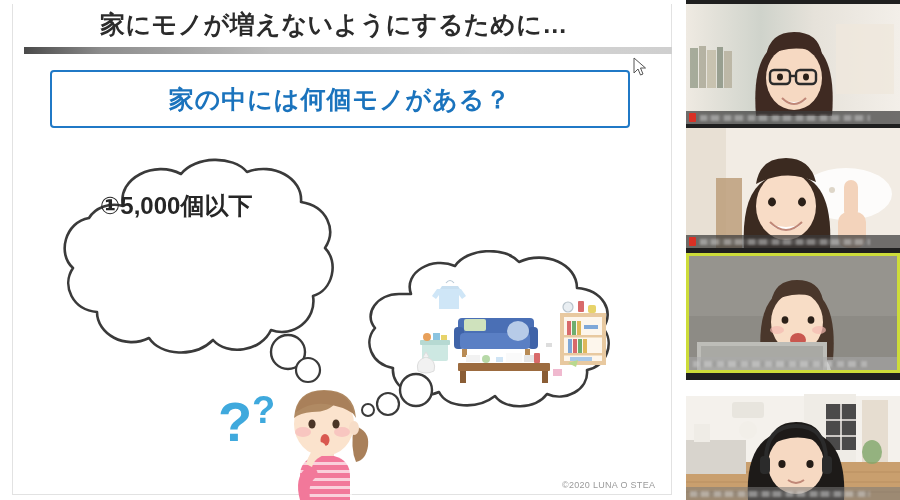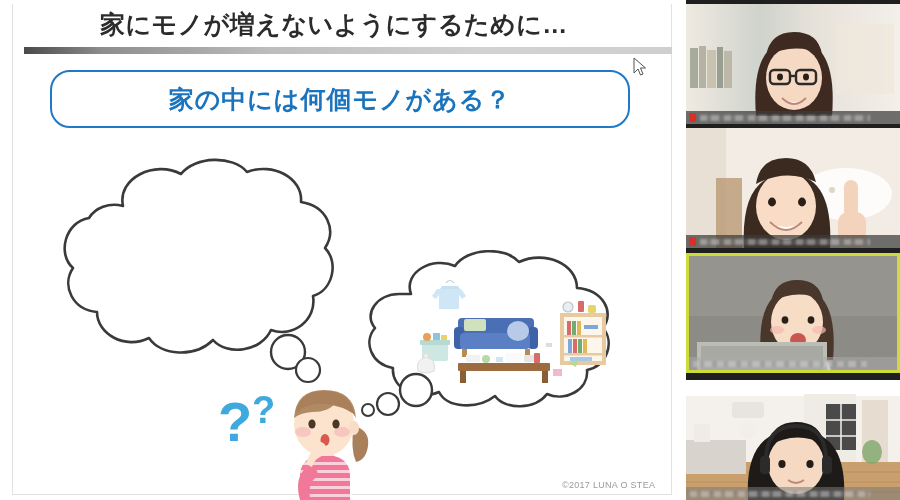--- a/index.html
+++ b/index.html
@@ -24,21 +24,21 @@
     position:absolute;left:100px;top:8px;
     font-size:25px;font-weight:bold;color:#2b2b2b;
     letter-spacing:.5px;white-space:nowrap;
   }
   .title-rule{
     position:absolute;left:24px;top:47px;width:648px;height:7px;
     background:linear-gradient(to right,#4a4a4a 0%,#8d8d8d 12%,#bdbdbd 38%,#d2d2d2 70%,#cfcfcf 100%);
   }
   .subtitle-box{
     position:absolute;left:50px;top:70px;width:580px;height:58px;
-    border:2px solid #2079c6;border-radius:20px;background:#ffffff;
+    border:2px solid #2079c6;border-radius:4px;background:#ffffff;
     box-sizing:border-box;
     display:flex;align-items:center;justify-content:center;
   }
   .subtitle-text{
     font-size:25px;font-weight:bold;color:#1a73bd;letter-spacing:1px;
   }
 
   
   .bubble-svg{position:absolute;}
   #left-bubble{left:55px;top:158px;}
@@ -114,20 +114,21 @@
                C272 48 282 72 270 90 C284 104 278 132 258 138 C262 162 238 180 216 172
                C206 194 172 198 158 182 C140 200 106 198 94 180 C70 192 42 176 42 154
                C18 152 6 128 18 110 C2 96 10 64 34 60 C40 50 54 44 68 48 Z" fill="#ffffff" stroke="#3a3a3a" stroke-width="2.6" stroke-linejoin="round"></path>
     </svg>
     <svg class="bubble-svg" style="left:268px;top:332px;" width="70" height="62" viewBox="0 0 70 62">
       <circle cx="20" cy="20" r="17" fill="#fff" stroke="#3a3a3a" stroke-width="2.4"></circle>
       <circle cx="40" cy="38" r="12" fill="#fff" stroke="#3a3a3a" stroke-width="2.2"></circle>
     </svg>
 
     <div class="options">
+      <div>①5,000個以下</div>
     </div>
 
     <svg class="bubble-svg" id="right-bubble" width="270" height="160" viewBox="0 0 270 160">
       <path d="M56 44 C48 22 78 6 100 16 C112 -2 150 -4 164 12 C190 0 222 14 222 38
                C248 40 260 62 248 78 C260 92 252 116 232 120 C234 140 210 152 192 144
                C180 160 150 160 140 146 C122 160 92 158 84 142 C62 152 36 138 38 118
                C16 114 8 92 20 78 C8 64 22 44 44 44 Z" fill="#ffffff" stroke="#3a3a3a" stroke-width="2.6" stroke-linejoin="round"></path>
     </svg>
     <svg class="bubble-svg" style="left:358px;top:372px;" width="80" height="56" viewBox="0 0 80 56">
       <circle cx="58" cy="18" r="16" fill="#fff" stroke="#3a3a3a" stroke-width="2.4"></circle>
@@ -238,21 +239,21 @@
         <rect x="30" y="116" width="52" height="3"></rect>
       </g>
 
       <path d="M30 122 q-6 -22 6 -32 q6 -5 10 1 q4 6 -2 10 q-6 5 -4 21 z" fill="#f2789a"></path>
       <g fill="#fbe3cd">
         <path d="M36 86 q4 -14 12 -18 q6 -3 7 3 q1 5 -5 8 q-6 3 -8 10 z"></path>
         <circle cx="50" cy="70" r="6"></circle>
       </g>
     </svg>
 
-    <div class="copyright">©2017 LUNA O STEA</div>
+    <div class="copyright">©2020 LUNA O STEA</div>
 
     <svg class="cursor" viewBox="0 0 14 20">
       <path d="M1 1 L1 16 L5 12 L7.5 18 L10 17 L7.5 11 L12.5 11 Z" fill="#ffffff" stroke="#555" stroke-width="1"></path>
     </svg>
   </div>
 
   <div id="panel">
 
     <div class="tile" id="tile-1">
       <div class="tile-inner">

